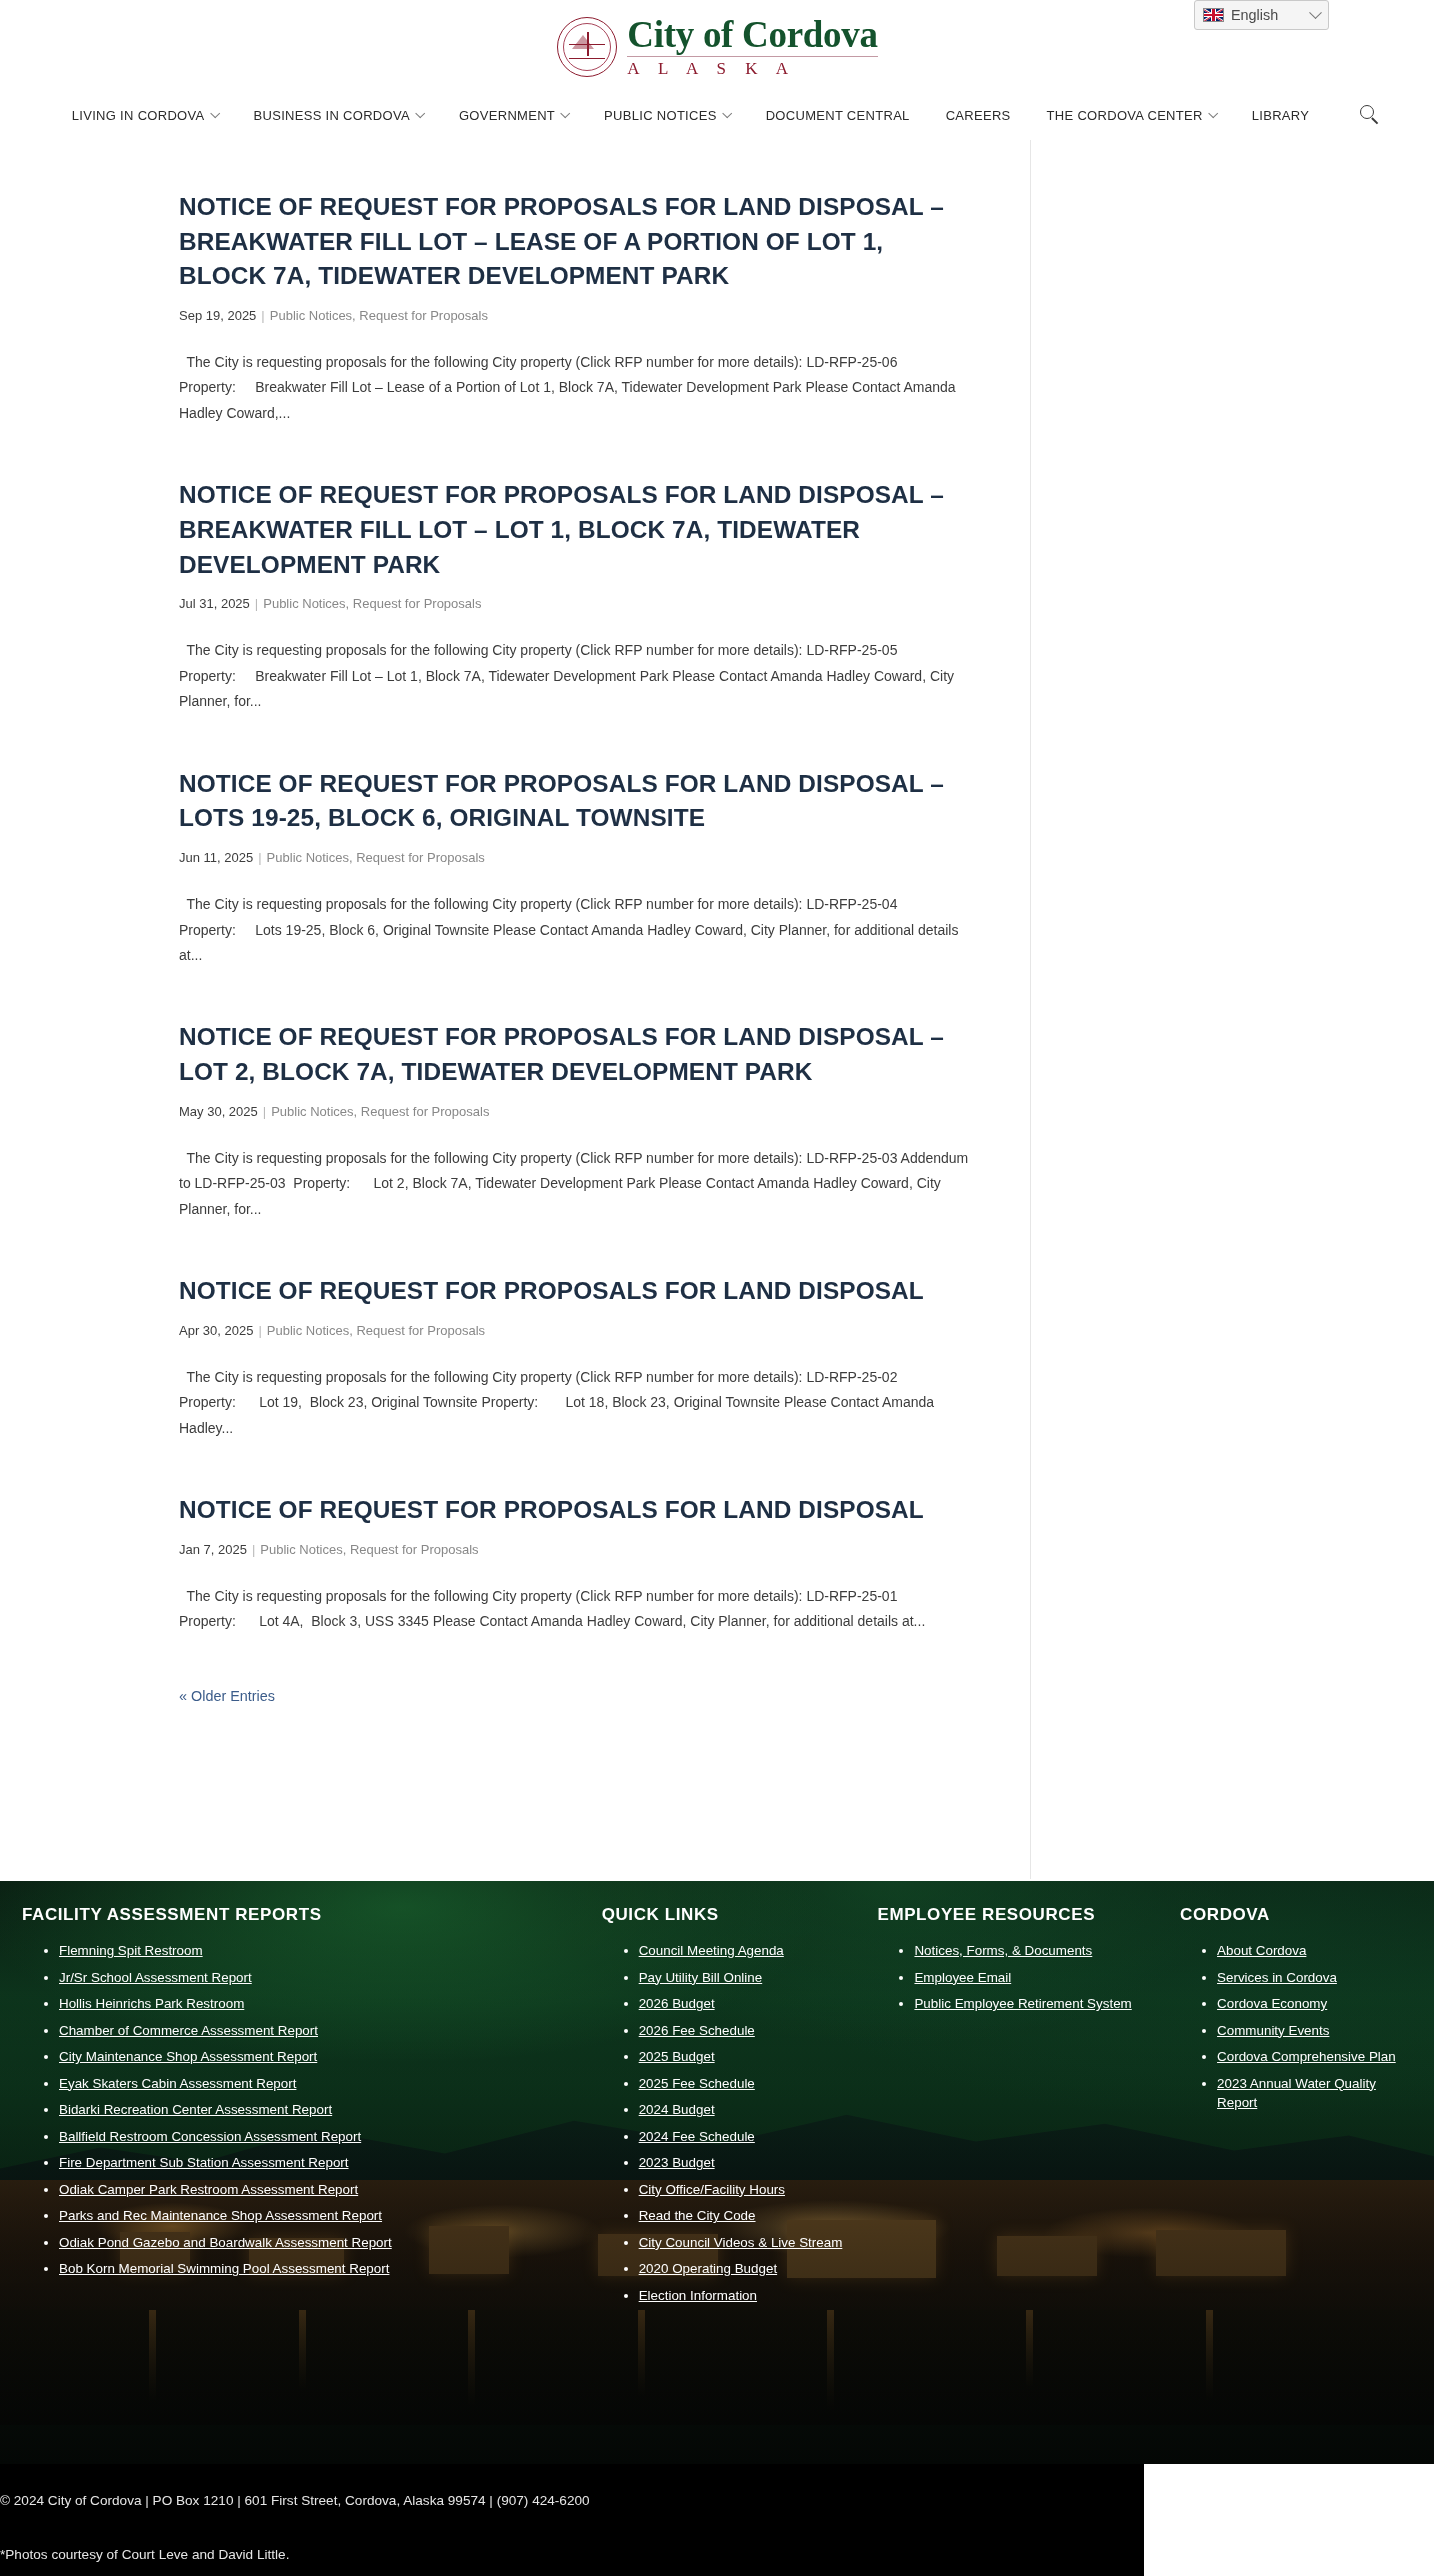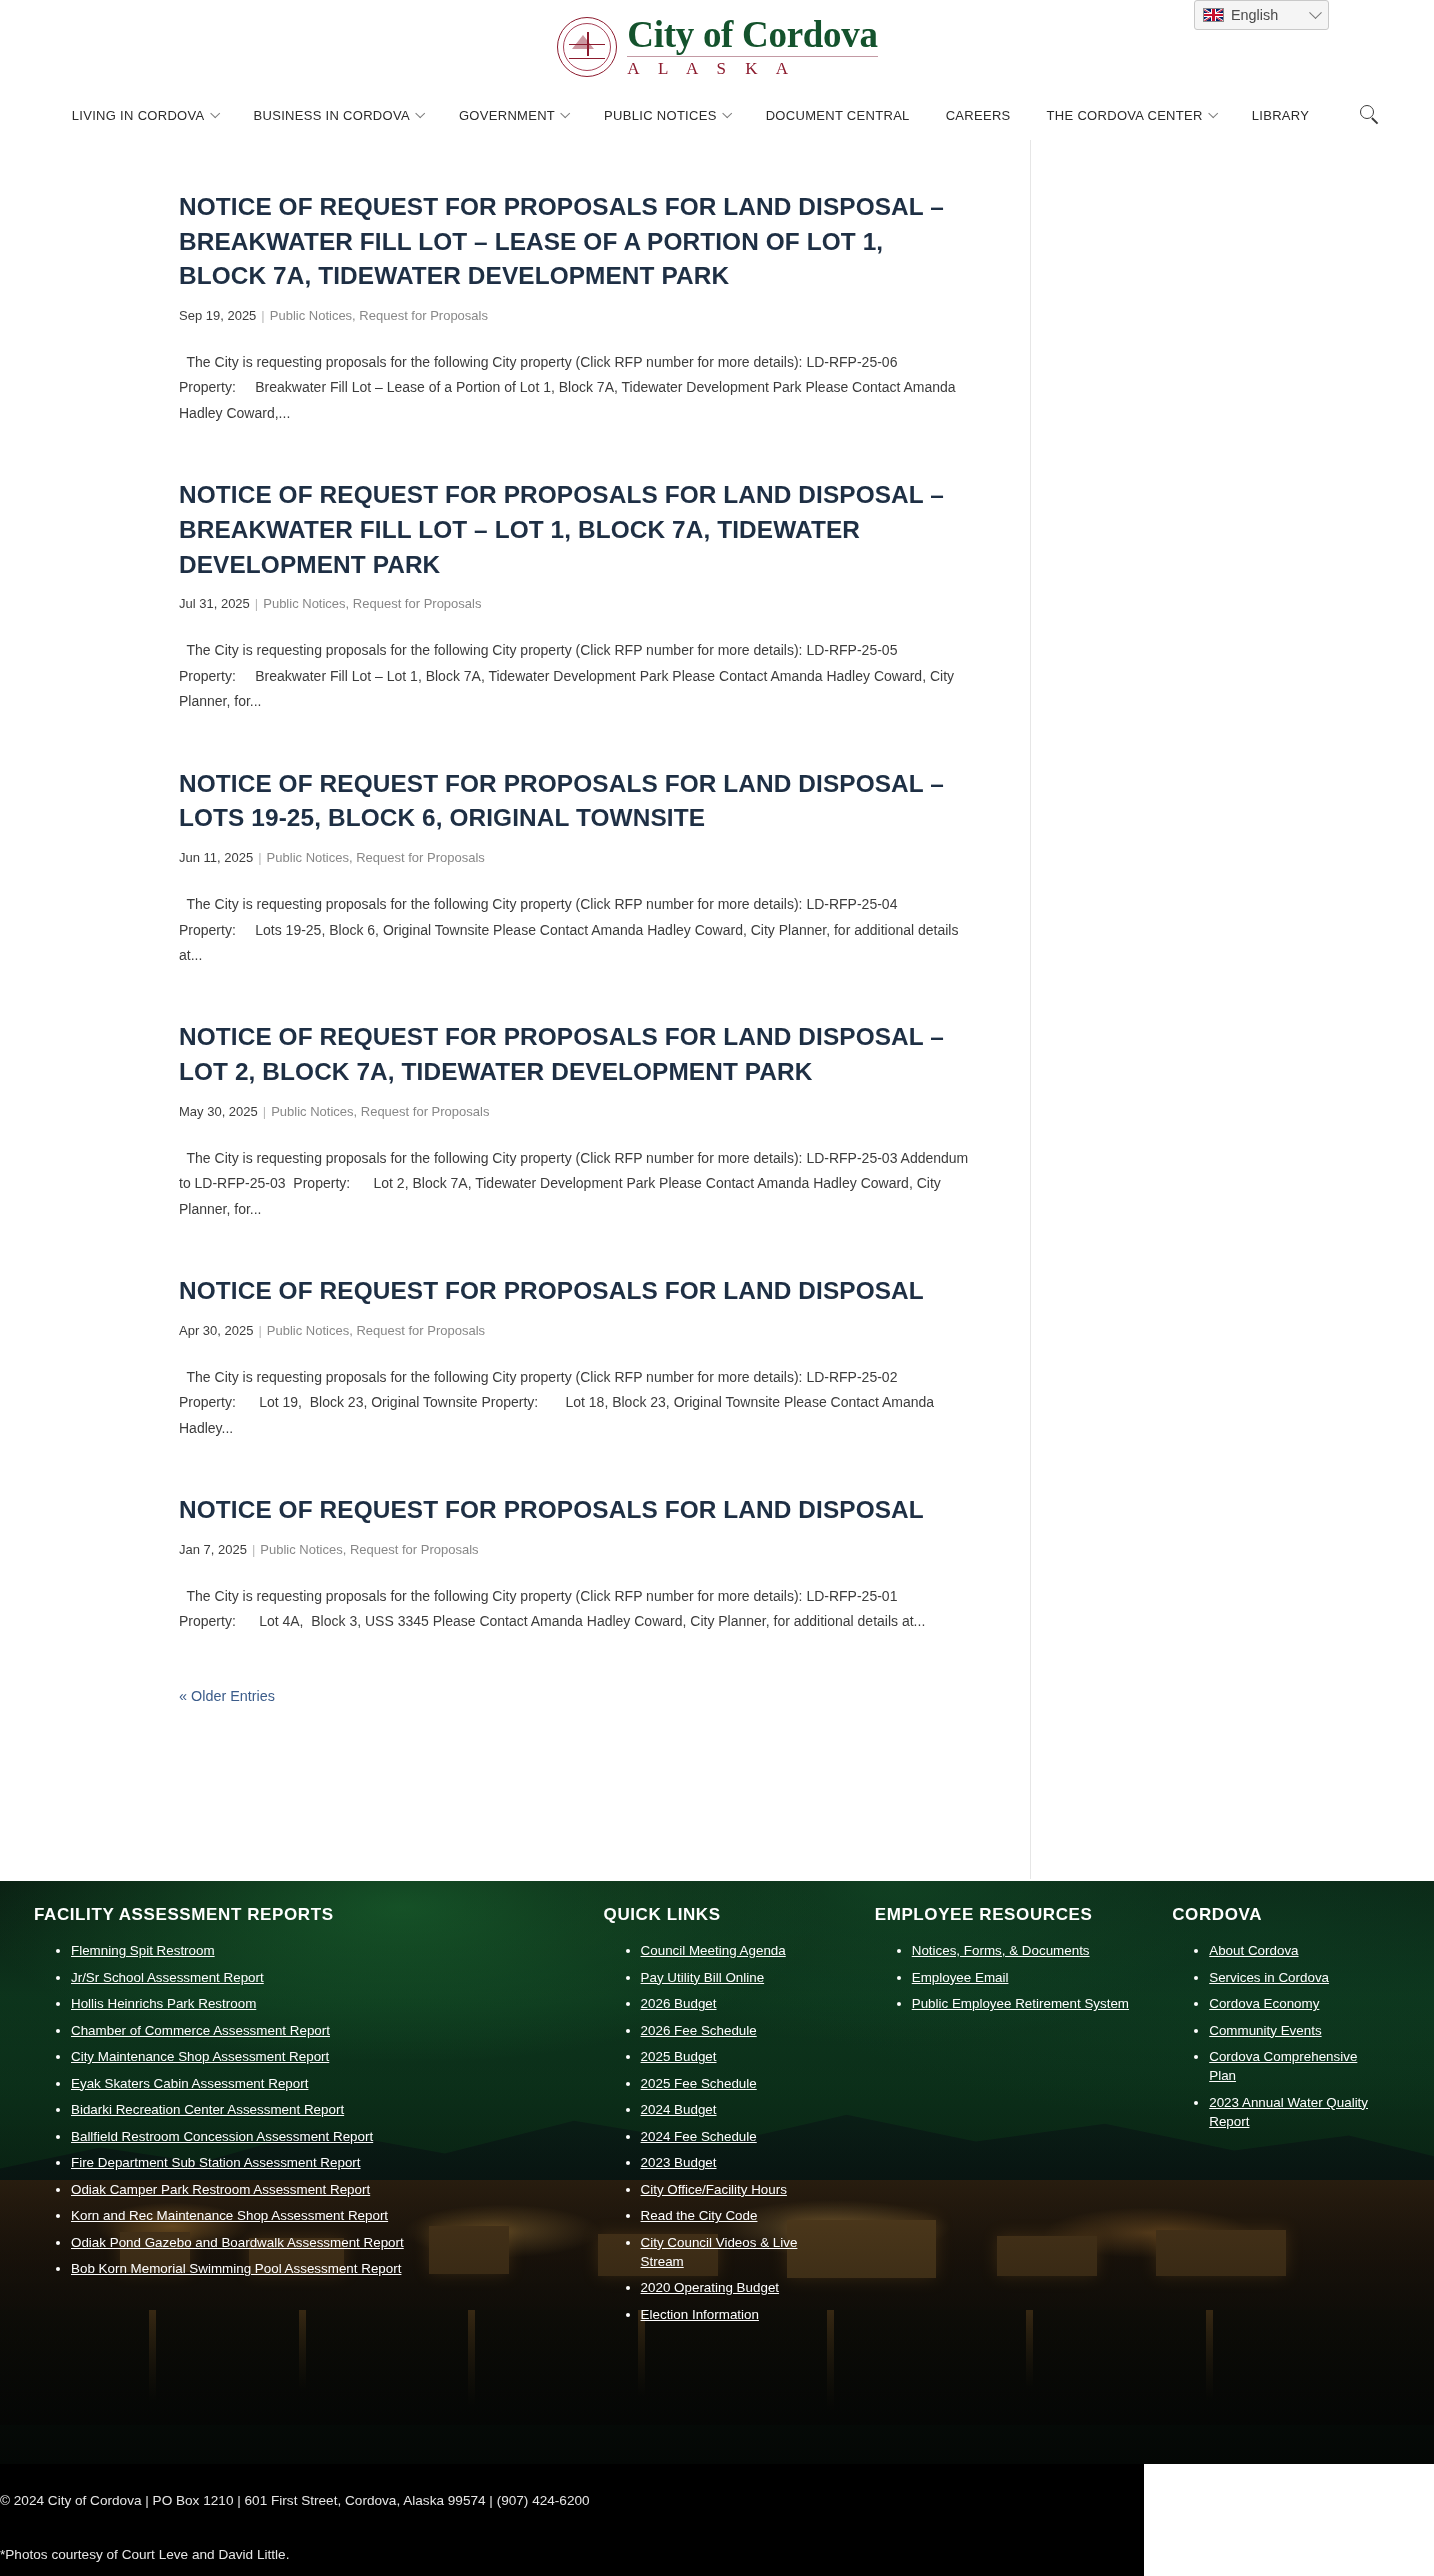--- a/index.html
+++ b/index.html
@@ -108,21 +108,21 @@
         radial-gradient(ellipse 169px 40px at 58% 50%, rgba(255,200,110,.50), transparent 70%),
         radial-gradient(ellipse 149px 36px at 80% 56%, rgba(255,170,70,.42), transparent 70%);
   }
   .town .house { position:absolute; background:#6e4a22; box-shadow:0 0 16px rgba(255,170,60,.28); }
   .water { position:absolute; left:0; top:429px; width:1435px; height:115px;
            background:linear-gradient(180deg,#1a1208 0%,#120d07 60%,#0c0906 100%); }
   .water .streak { position:absolute; width:7px; background:linear-gradient(180deg, rgba(255,170,70,.42), rgba(255,120,40,0)); }
   .footer-fade { position:absolute; left:0; top:0; width:1435px; height:583px;
                  background:linear-gradient(180deg, rgba(8,22,14,.30) 0%, rgba(8,20,14,.18) 35%, rgba(5,10,8,.55) 72%, rgba(3,5,4,.9) 100%); }
 
-  .footer-cols { position:absolute; left:0; top:24px; width:1435px; padding:0 34px;
+  .footer-cols { position:absolute; left:0; top:24px; width:1435px; padding:0 22px;
                  display:flex; gap:16px; z-index:5; }
   .fcol { color:#fff; }
   .fcol.c1 { width:588px; }
   .fcol.c2 { width:271px; }
   .fcol.c3 { width:299px; }
   .fcol.c4 { width:243px; }
   .fcol h4 { margin:0 0 12px 0; font-size:17px; font-weight:bold; letter-spacing:0.6px;
              color:#fff; text-transform:uppercase; }
   .fcol ul { margin:16px; padding-left:21px; list-style:disc; }
   .fcol li { margin:0 0 7.5px 0; font-size:13.4px; line-height:1.42; color:#fff; }
@@ -266,21 +266,21 @@
           <li><span class="lnk">Flemning Spit Restroom</span></li>
           <li><span class="lnk">Jr/Sr School Assessment Report</span></li>
           <li><span class="lnk">Hollis Heinrichs Park Restroom</span></li>
           <li><span class="lnk">Chamber of Commerce Assessment Report</span></li>
           <li><span class="lnk">City Maintenance Shop Assessment Report</span></li>
           <li><span class="lnk">Eyak Skaters Cabin Assessment Report</span></li>
           <li><span class="lnk">Bidarki Recreation Center Assessment Report</span></li>
           <li><span class="lnk">Ballfield Restroom Concession Assessment Report</span></li>
           <li><span class="lnk">Fire Department Sub Station Assessment Report</span></li>
           <li><span class="lnk">Odiak Camper Park Restroom Assessment Report</span></li>
-          <li><span class="lnk">Korn and Rec Maintenance Shop Assessment Report</span></li>
+          <li><span class="lnk">Parks and Rec Maintenance Shop Assessment Report</span></li>
           <li><span class="lnk">Odiak Pond Gazebo and Boardwalk Assessment Report</span></li>
           <li><span class="lnk">Bob Korn Memorial Swimming Pool Assessment Report</span></li>
         </ul>
       </div>
       <div class="fcol c2">
         <h4>QUICK LINKS</h4>
         <ul>
           <li><span class="lnk">Council Meeting Agenda</span></li>
           <li><span class="lnk">Pay Utility Bill Online</span></li>
           <li><span class="lnk">2026 Budget</span></li>

